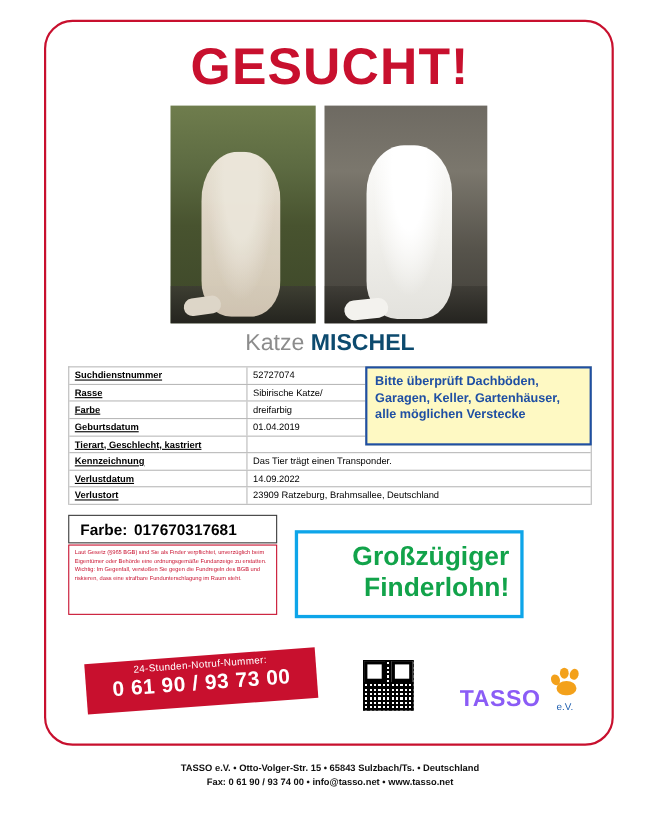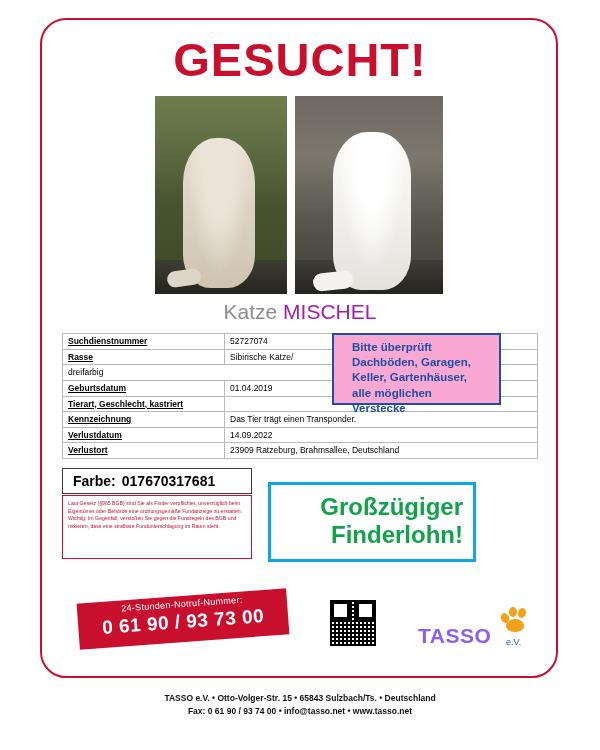--- a/index.html
+++ b/index.html
@@ -120,22 +120,22 @@
     left: 0; right: 0;
     text-align: center;
     font-size: 21px;
   }
   .pet-title .species {
     color: #8c8c8c;
     font-weight: normal;
     text-align: center;
   }
   .pet-title .name {
-    color: #a21caf;
-    font-weight: normal;
+    color: #0c4a6e;
+    font-weight: bold;
   }
 
   
   .table {
     position: absolute;
     left: 62px;
     top: 325px;
     width: 476px;
     border: 1px solid #b9b9b9;
     border-bottom: none;
@@ -161,26 +161,26 @@
     padding: 2px 5px;
     box-sizing: border-box;
     line-height: 1.25;
   }
 
   
   .notice {
     position: absolute;
     left: 332px;
     top: 325px;
-    width: 169px;
+    width: 206px;
     height: 72px;
     border: 2px solid #1f4fa3;
-    background: #f9a8d4;
-    box-sizing: border-box;
-    padding: 5px 18px;
+    background: #fef9c3;
+    box-sizing: border-box;
+    padding: 5px 7px;
     font-size: 11.5px;
     font-weight: bold;
     color: #1f4fa3;
     line-height: 1.32;
   }
 
   
   .mobile-box {
     position: absolute;
     left: 62px;
@@ -354,20 +354,21 @@
   <div class="table">
     <div class="trow">
       <div class="tlabel">Suchdienstnummer</div>
       <div class="tvalue">52727074</div>
     </div>
     <div class="trow">
       <div class="tlabel">Rasse</div>
       <div class="tvalue">Sibirische Katze/</div>
     </div>
     <div class="trow">
+      <div class="tlabel">Farbe</div>
       <div class="tvalue">dreifarbig</div>
     </div>
     <div class="trow">
       <div class="tlabel">Geburtsdatum</div>
       <div class="tvalue">01.04.2019</div>
     </div>
     <div class="trow">
       <div class="tlabel">Tierart, Geschlecht, kastriert</div>
     </div>
     <div class="trow">

